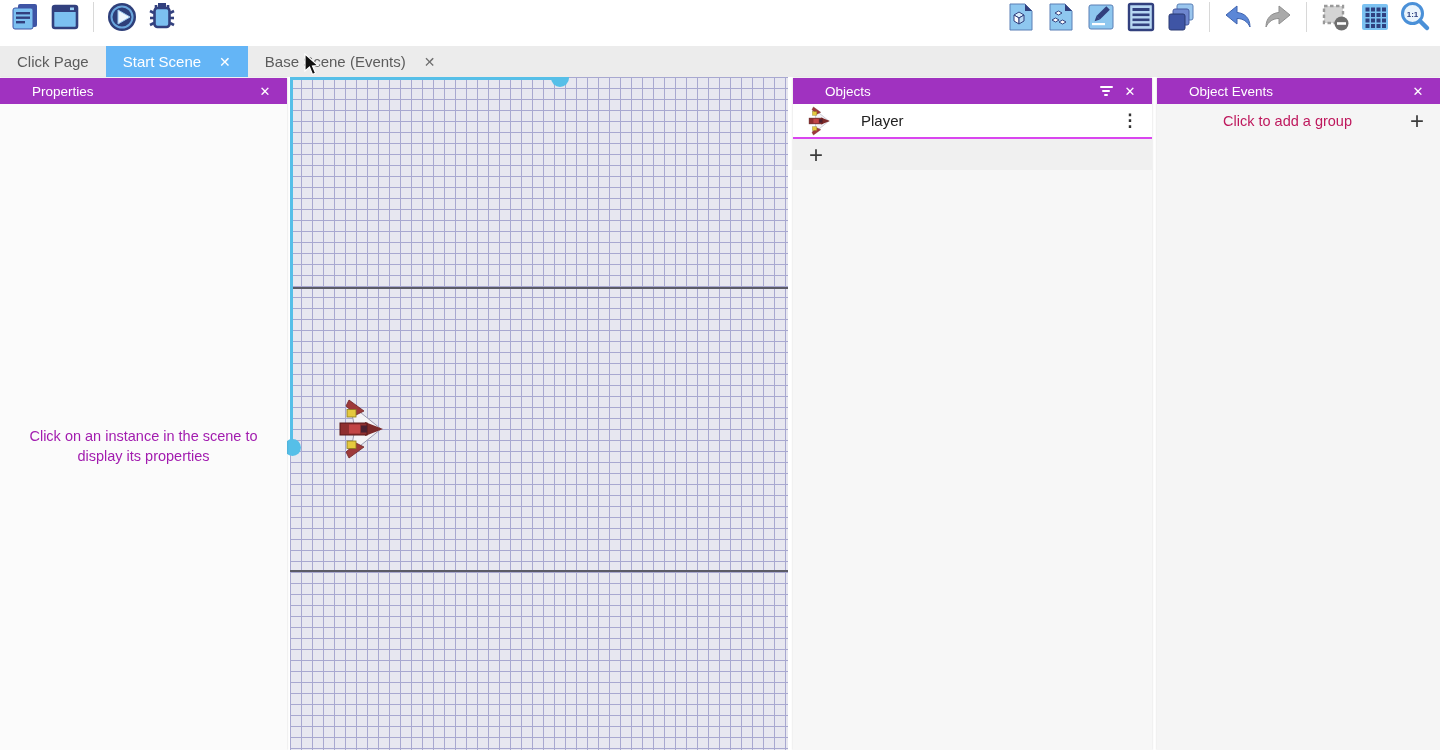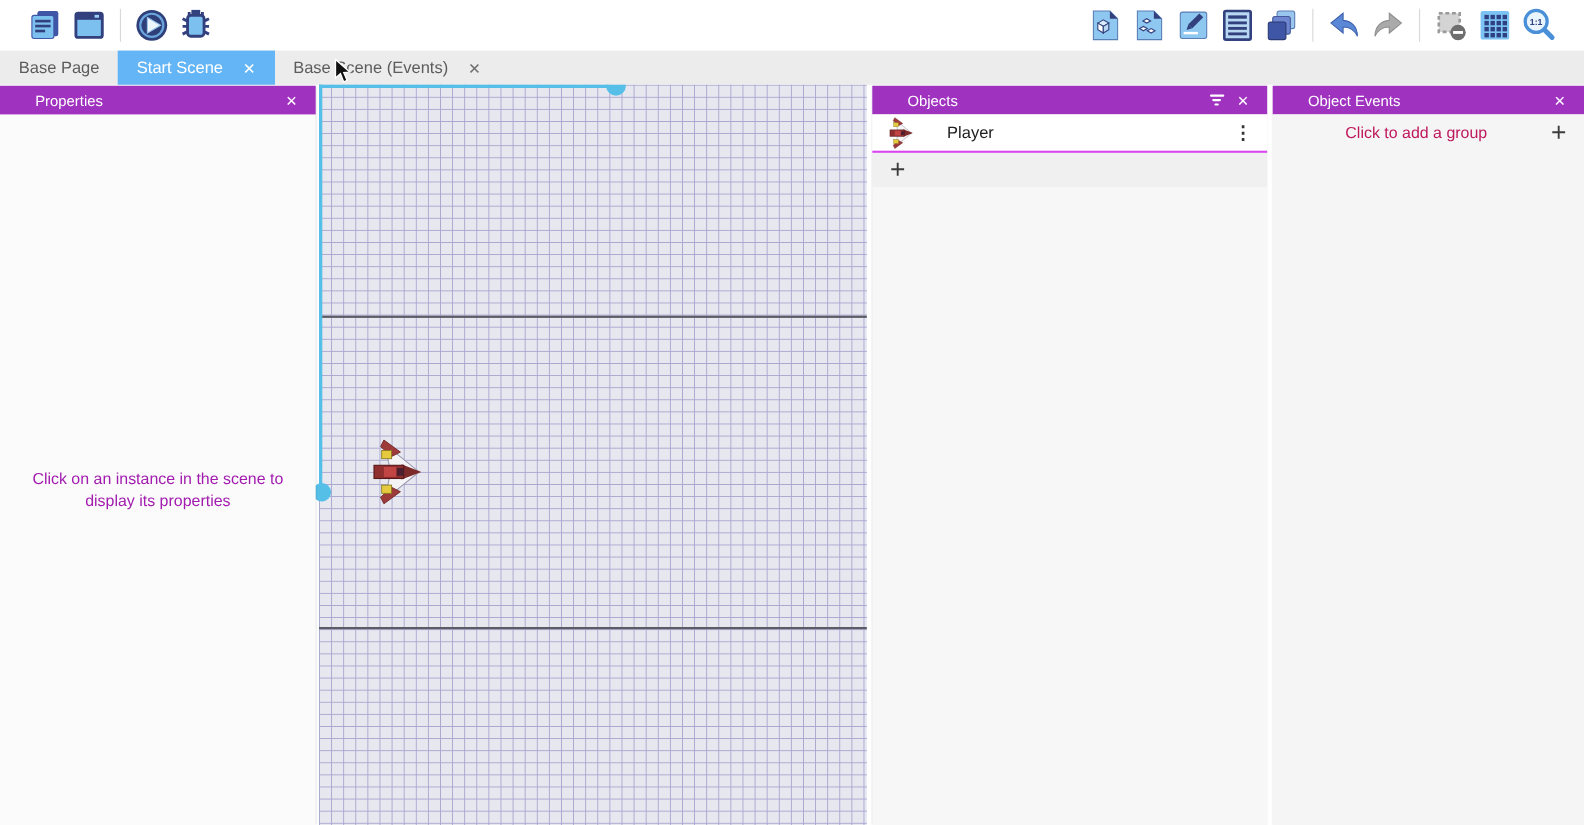--- a/index.html
+++ b/index.html
@@ -2,22 +2,22 @@
 <html><head>
 <meta charset="utf-8">
 <style>
   * { margin:0; padding:0; box-sizing:border-box; }
   html,body { width:1440px; height:750px; overflow:hidden; background:#fff;
     font-family:"Liberation Sans", sans-serif; }
   .root { position:relative; width:1440px; height:750px; background:#fff; }
 
   
   .toolbar { position:absolute; top:0; left:0; width:1440px; height:46px;
-    background:#fff; display:flex; align-items:center; justify-content:space-between;
-    padding:0 24px; }
+    background:#fff; display:flex; align-items:flex-start; justify-content:space-between;
+    padding:0 8px; }
   .tb-group { display:flex; align-items:center; gap:6px; }
   .tb-btn { width:34px; height:34px; display:flex; align-items:center; justify-content:center;
     cursor:pointer; }
   .tb-sep { width:1px; height:30px; background:#d8d8d8; margin:0 5px; }
 
   
   .tabbar { position:absolute; top:46px; left:0; width:1440px; height:31px;
     background:#ececec; display:flex; align-items:stretch; }
   .tab { display:flex; align-items:center; gap:18px; padding:0 17px;
     font-size:15px; color:#5c5c5c; cursor:pointer; white-space:nowrap; }
@@ -242,21 +242,21 @@
           <circle cx="14.5" cy="13.5" r="10" fill="#eaf4fc" stroke="#4a90d8" stroke-width="3"></circle>
           <line x1="22" y1="21" x2="29" y2="28" stroke="#4a90d8" stroke-width="4.5" stroke-linecap="round"></line>
           <text x="14.5" y="16.5" text-anchor="middle" font-size="8" font-weight="bold" fill="#2e4080" font-family="Liberation Sans, sans-serif">1:1</text>
         </svg>
       </div>
     </div>
   </div>
 
   <div class="tabbar">
     <div class="tab">
-      <span>Base Page</span>
+      <span>Click Page</span>
     </div>
     <div class="tab active">
       <span>Start Scene</span>
       <span class="tab-close">✕</span>
     </div>
     <div class="tab">
       <span>Base Scene (Events)</span>
       <span class="tab-close">✕</span>
     </div>
   </div>

